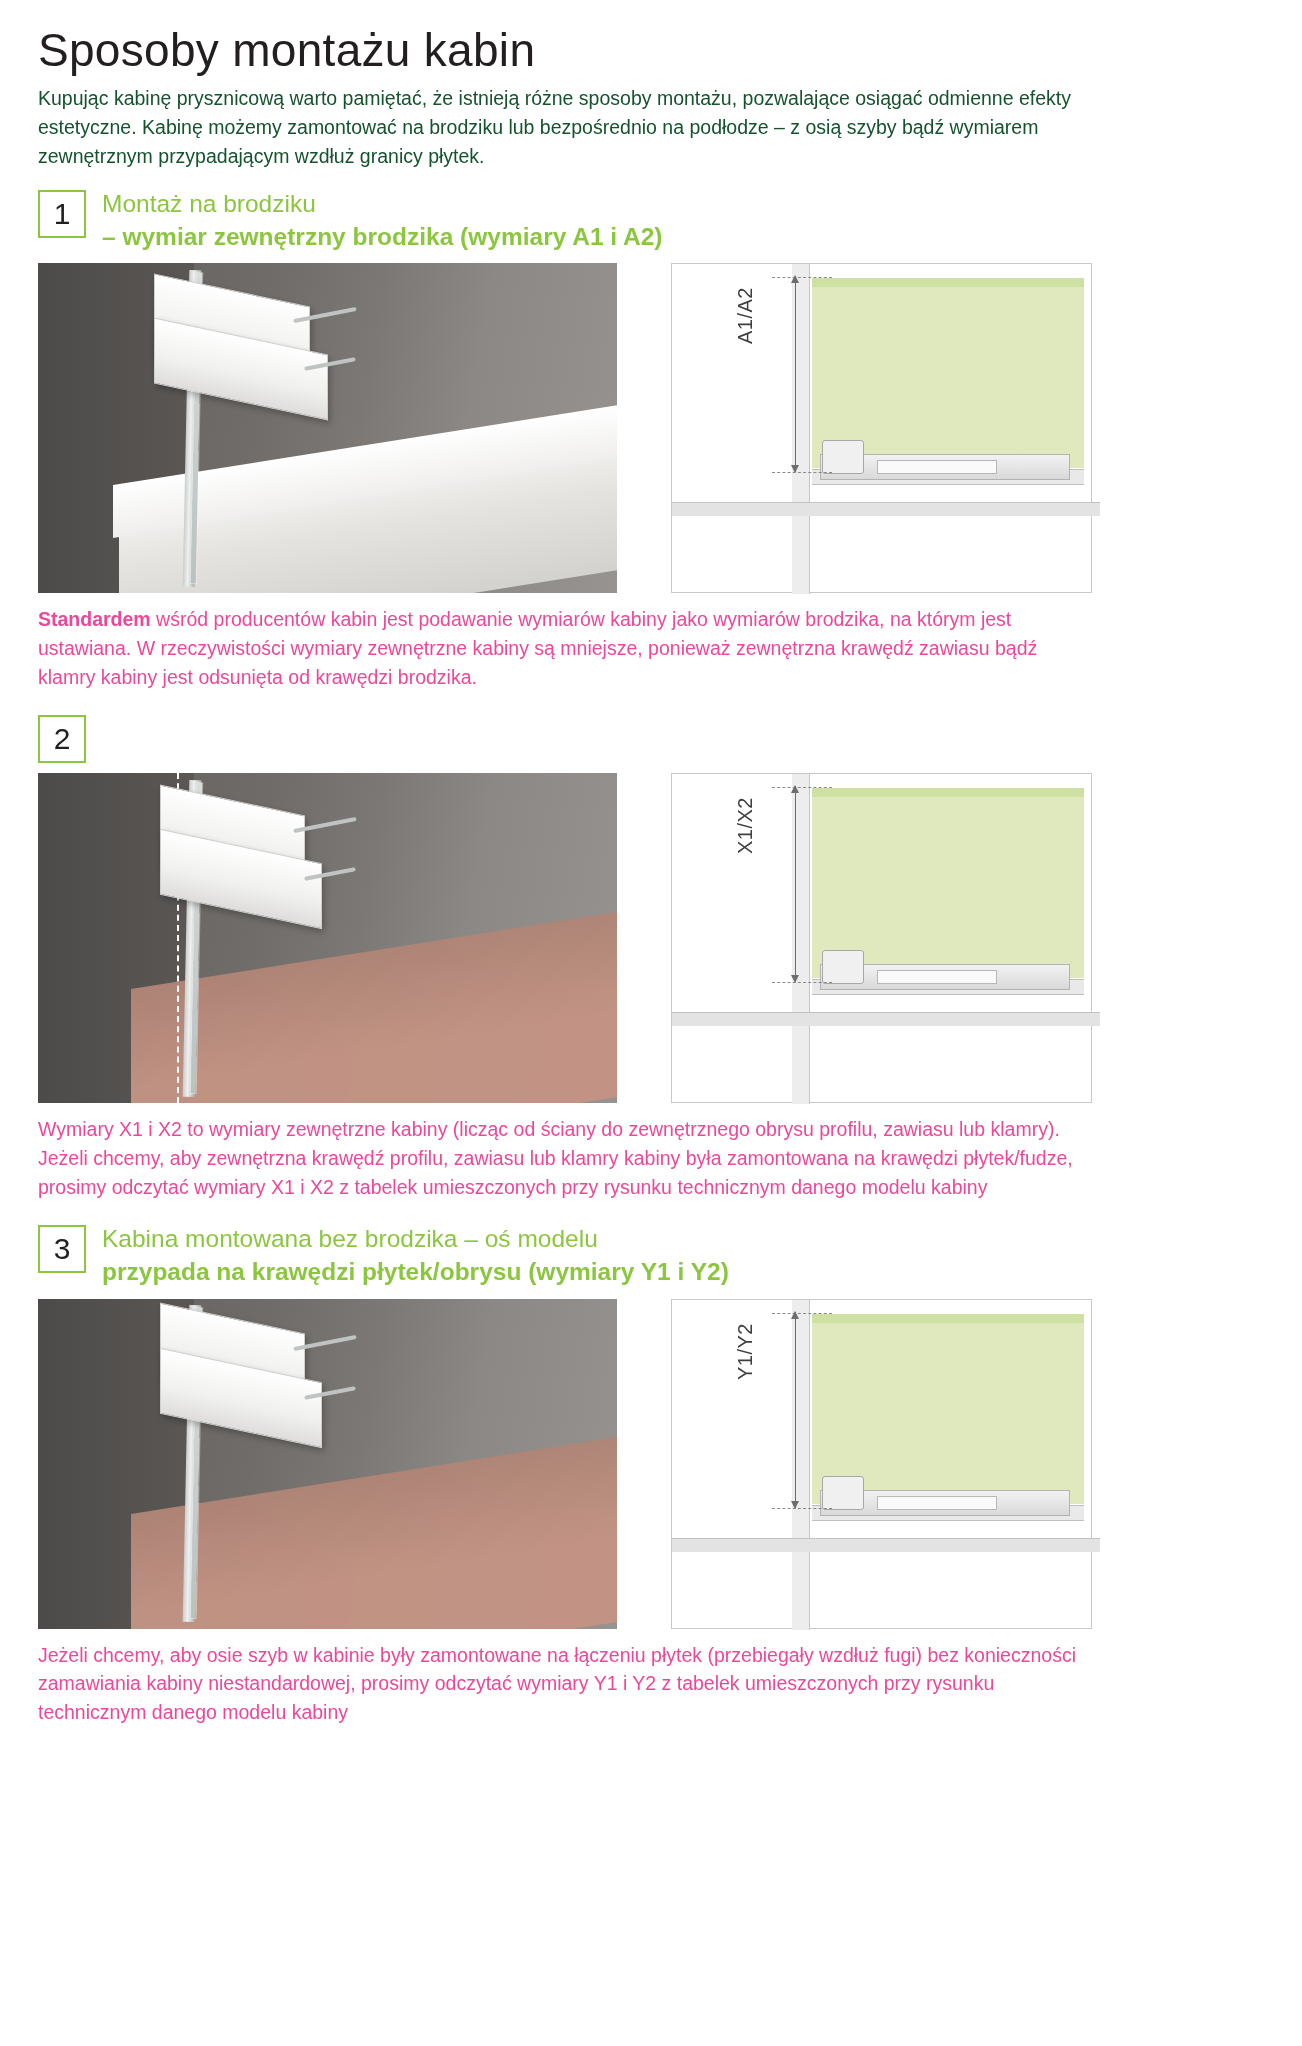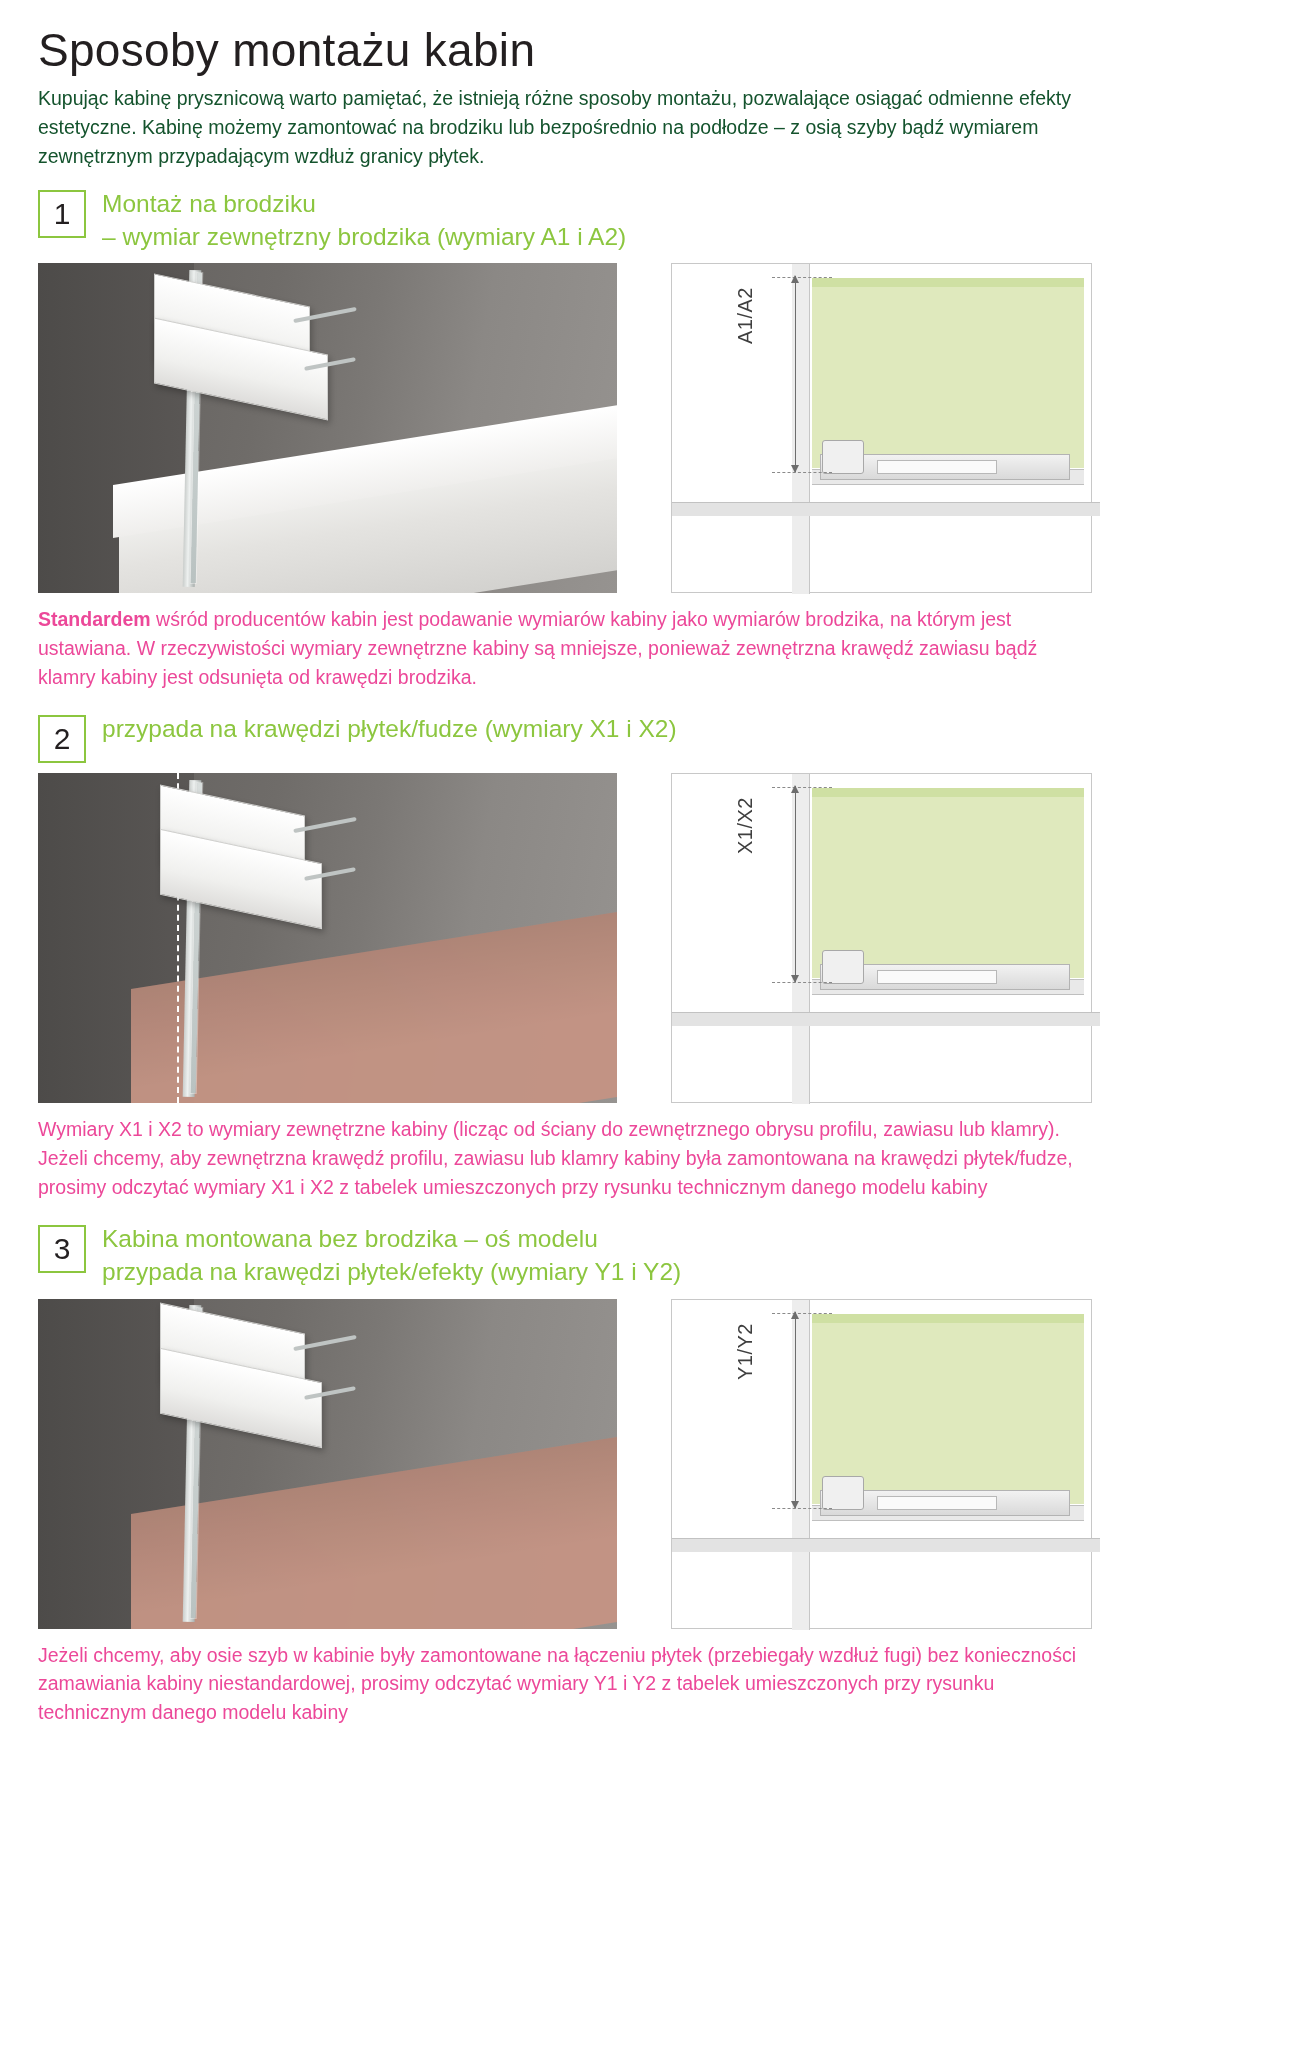--- a/index.html
+++ b/index.html
@@ -64,21 +64,21 @@
     display: flex;
     flex-direction: column;
     justify-content: flex-end;
   }
   .head-line {
     color: #8cc63f;
     font-size: 24.5px;
     line-height: 1.33;
     font-weight: 400;
   }
-  .head-line.bold { font-weight: 400; }
+  .head-line.bold { font-weight: 700; }
   .head-line.reg { font-weight: 400; }
 
   
   .figures {
     display: flex;
     gap: 54px;
     margin: 6px 0 12px 0;
   }
   .photo {
     width: 588px;
@@ -338,21 +338,20 @@
       <div class="dg-arrow"></div>
       <div class="dg-label">A1/A2</div>
     </div>
   </div>
 
   <p class="body-text"><b>Standardem</b><span> wśród producentów kabin jest podawanie wymiarów kabiny jako wymiarów brodzika, na którym jest ustawiana. W rzeczywistości wymiary zewnętrzne kabiny są mniejsze, ponieważ zewnętrzna krawędź zawiasu bądź klamry kabiny jest odsunięta od krawędzi brodzika.</span></p>
 
   <div class="section-head">
     <div class="num-box">2</div>
     <div class="head-lines">
-      <div class="head-line bold">przypada na krawędzi płytek/fudze (wymiary X1 i X2)</div>
     </div>
   </div>
 
   <div class="figures">
     <div class="photo">
       <div class="wall"></div>
       <div class="wall-dark"></div>
       <div class="floor-tiles"></div>
       <div class="dashed-line" style="left:24%;"></div>
       <div class="profile"></div>
@@ -378,21 +377,21 @@
       <div class="dg-label">X1/X2</div>
     </div>
   </div>
 
   <p class="body-text">Wymiary X1 i X2 to wymiary zewnętrzne kabiny (licząc od ściany do zewnętrznego obrysu profilu, zawiasu lub klamry). Jeżeli chcemy, aby zewnętrzna krawędź profilu, zawiasu lub klamry kabiny była zamontowana na krawędzi płytek/fudze, prosimy odczytać wymiary X1 i X2 z tabelek umieszczonych przy rysunku technicznym danego modelu kabiny</p>
 
   <div class="section-head">
     <div class="num-box">3</div>
     <div class="head-lines">
       <div class="head-line reg">Kabina montowana bez brodzika – oś modelu</div>
-      <div class="head-line bold">przypada na krawędzi płytek/efekty (wymiary Y1 i Y2)</div>
+      <div class="head-line bold">przypada na krawędzi płytek/obrysu (wymiary Y1 i Y2)</div>
     </div>
   </div>
 
   <div class="figures">
     <div class="photo">
       <div class="wall"></div>
       <div class="wall-dark"></div>
       <div class="floor-tiles"></div>
       <div class="profile"></div>
       <div class="glass"></div>

